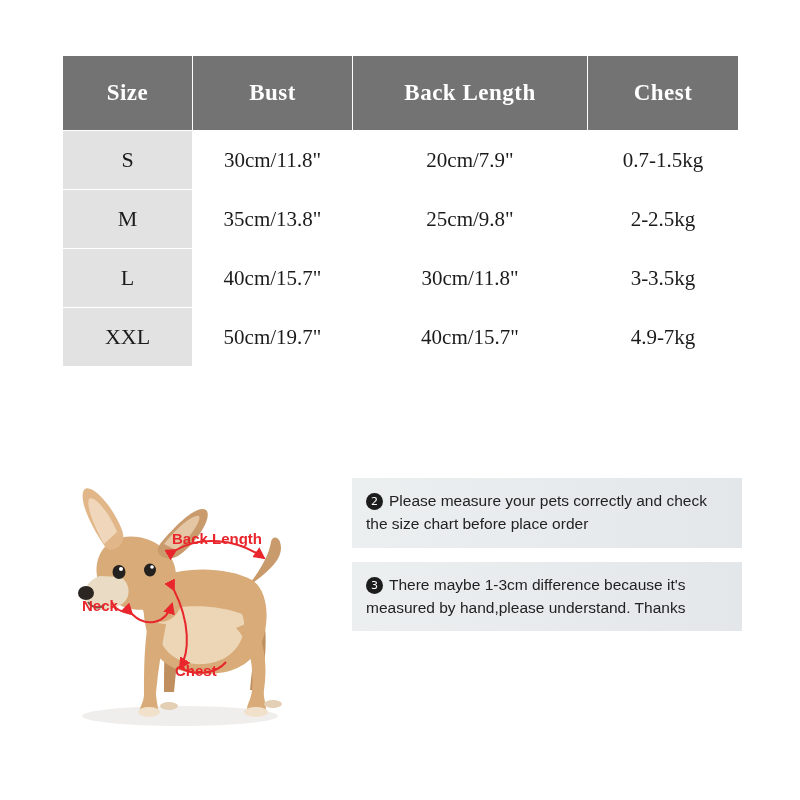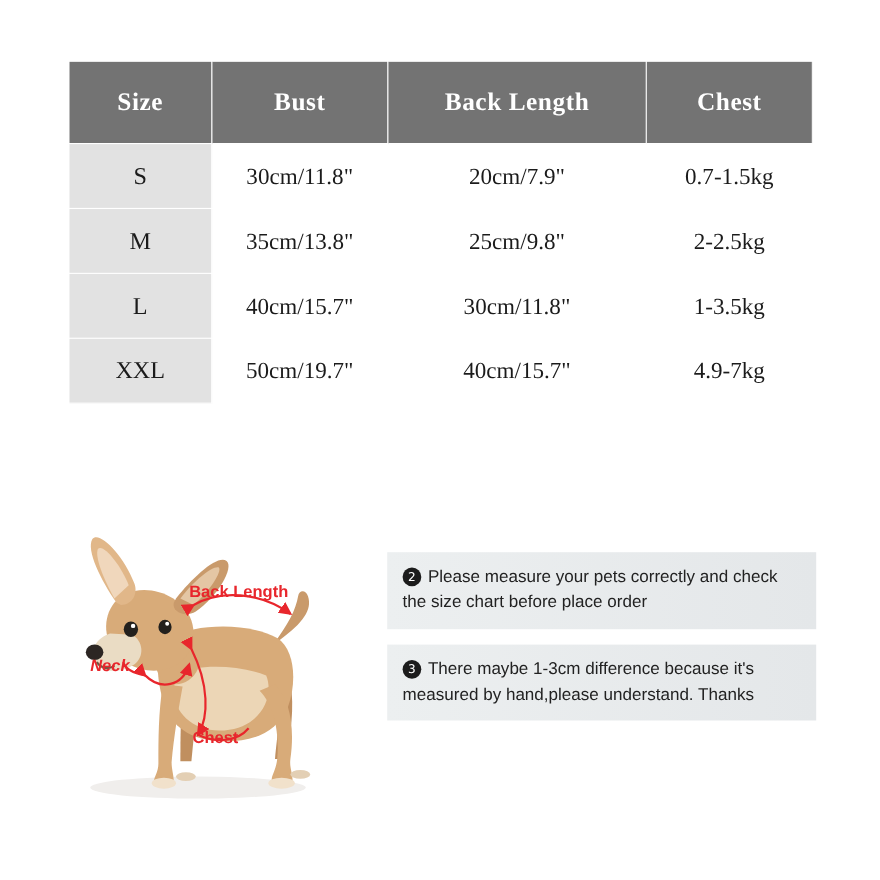--- a/index.html
+++ b/index.html
@@ -85,21 +85,21 @@
   }
   .dog-label {
     position: absolute;
     color: #e8262c;
     font-family: "Liberation Sans", sans-serif;
     font-size: 15px;
     font-weight: bold;
     white-space: nowrap;
   }
   .lbl-back-length { left: 132px; top: 68px; }
-  .lbl-neck { left: 42px; top: 135px; font-style: italic; }
+  .lbl-neck { left: 42px; top: 135px; }
   .lbl-chest { left: 135px; top: 200px; }
 
   
   .notes {
     position: absolute;
     left: 352px;
     top: 16px;
     width: 390px;
   }
   .note {
@@ -123,21 +123,21 @@
     font-size: 11px;
     text-align: center;
     margin-right: 6px;
     vertical-align: 1px;
     font-family: "DejaVu Sans", sans-serif;
   }
   .note .txt {
     display: inline;
   }
   .note-1 { background: linear-gradient(to right, #eef1f2, #e7eaec); }
-  .note-2 { background: linear-gradient(to right, #eceff0, #e4e7e9); margin-top: 24px; }
+  .note-2 { background: linear-gradient(to right, #eceff0, #e4e7e9); }
   .note-3 { background: linear-gradient(to right, #eceff0, #e4e7e9); }
 </style>
 </head>
 <body>
 
 <div class="page">
 
   <div class="size-table-wrap">
     <table class="size-table">
       <colgroup>
@@ -164,21 +164,21 @@
         <tr>
           <td class="col-size">M</td>
           <td>35cm/13.8"</td>
           <td>25cm/9.8"</td>
           <td>2-2.5kg</td>
         </tr>
         <tr>
           <td class="col-size">L</td>
           <td>40cm/15.7"</td>
           <td>30cm/11.8"</td>
-          <td>1-3.5kg</td>
+          <td>3-3.5kg</td>
         </tr>
         <tr>
           <td class="col-size">XXL</td>
           <td>50cm/19.7"</td>
           <td>40cm/15.7"</td>
           <td>4.9-7kg</td>
         </tr>
       </tbody>
     </table>
   </div>

